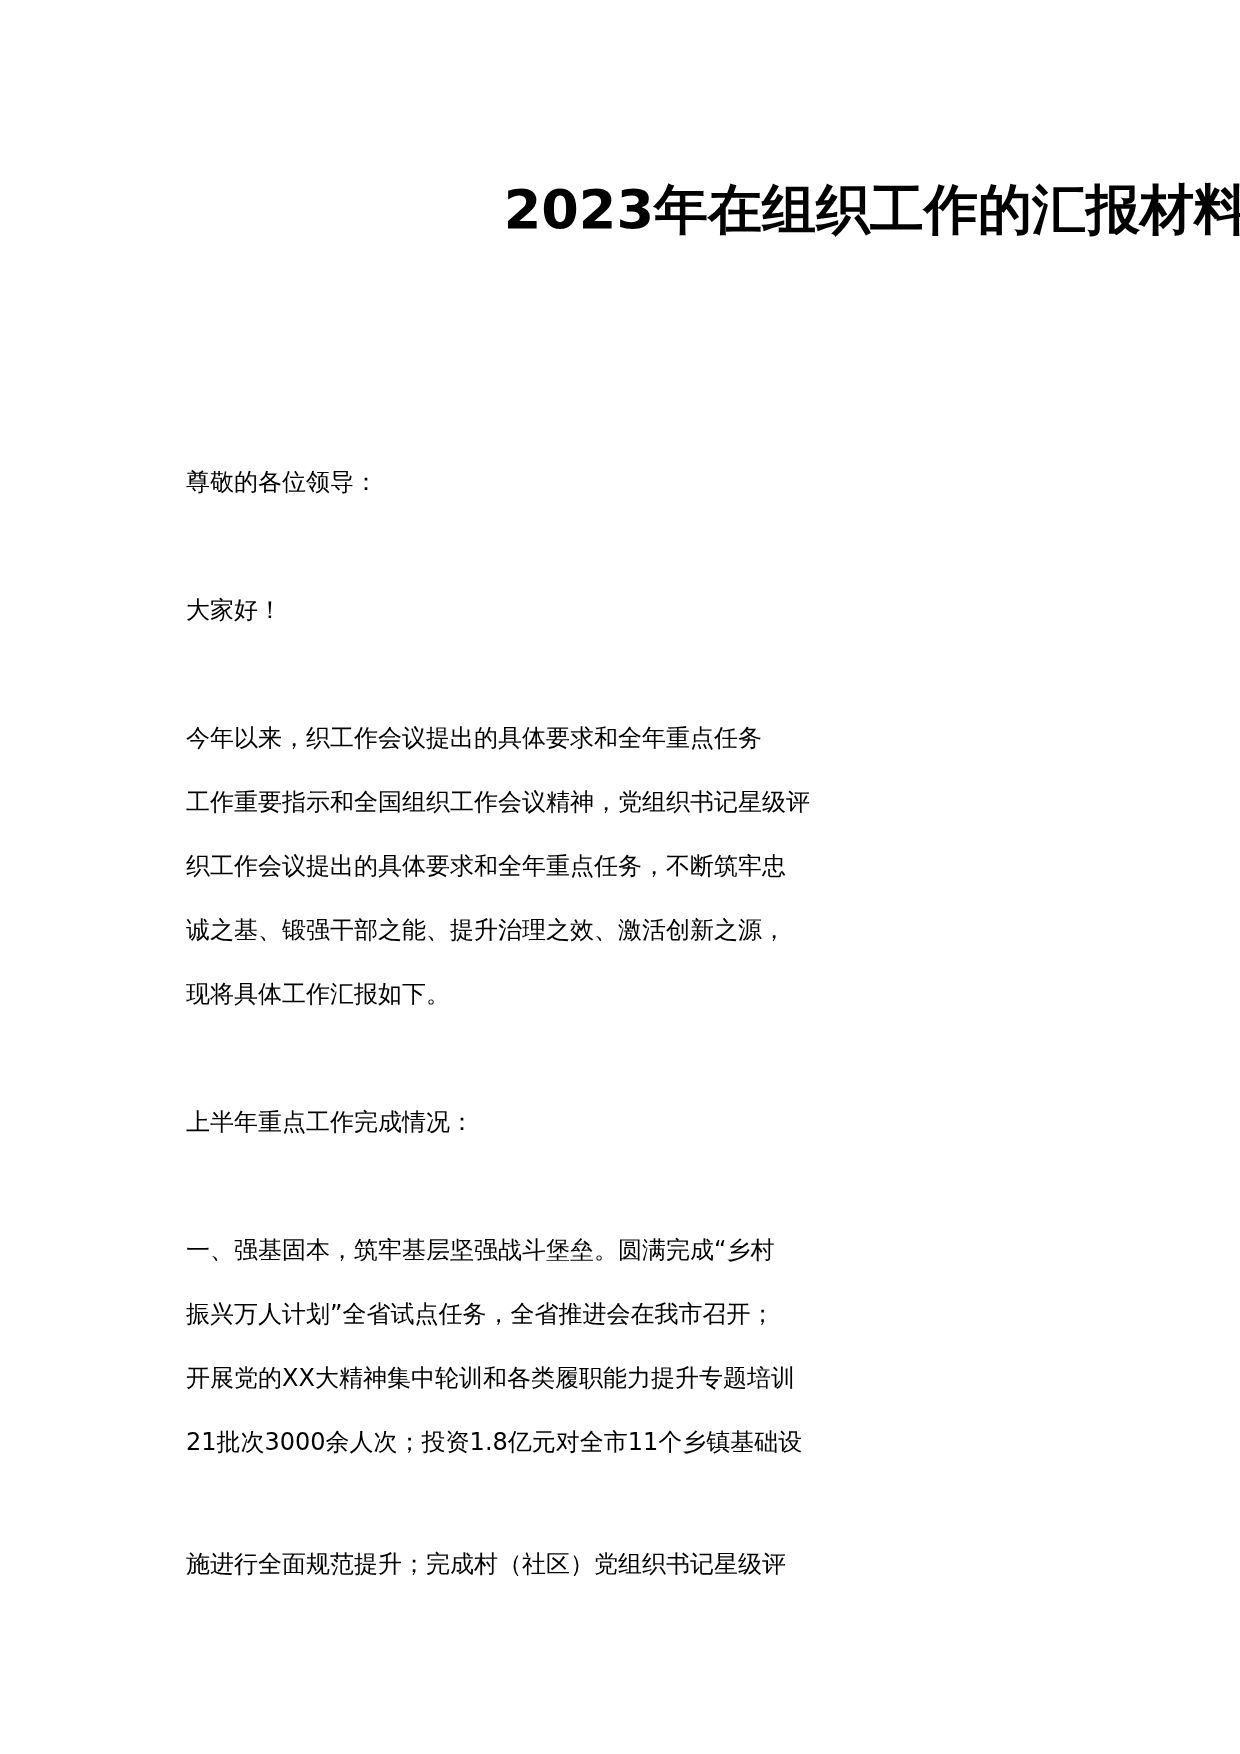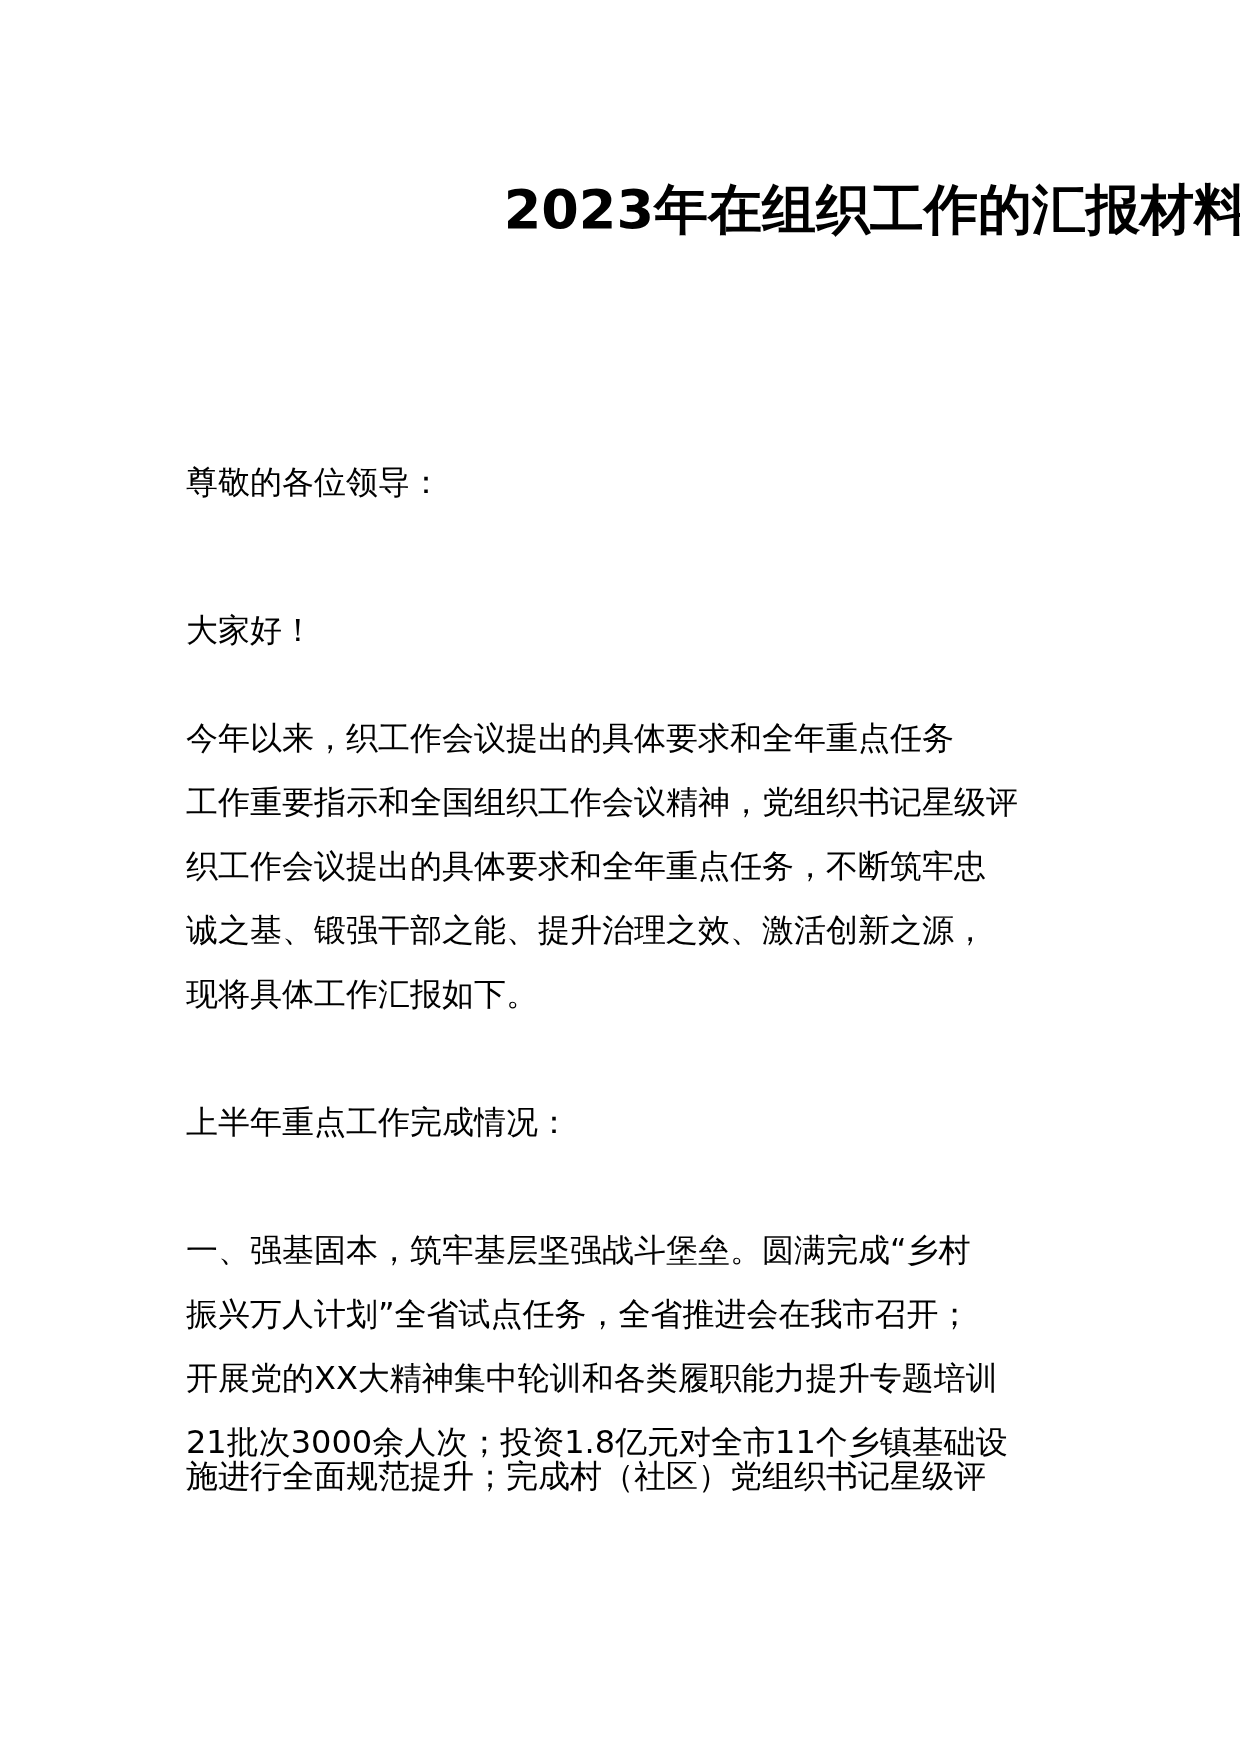--- a/index.html
+++ b/index.html
@@ -1,40 +1,40 @@
 <!DOCTYPE html>
 <html><head>
 <meta charset="utf-8">
 <style>
   html, body { margin: 0; padding: 0; background: #ffffff; }
   body { width: 1240px; height: 1754px; position: relative; overflow: hidden;
          font-family: "DejaVu Sans", "Liberation Sans", sans-serif; color: #000; }
   .title { position: absolute; top: 180px; left: 8px; width: 1240px; text-align: right;
            font-size: 54px; font-weight: bold; line-height: 60px; letter-spacing: 0px; }
-  .line { position: absolute; left: 186px; font-size: 32px; line-height: 40px; white-space: nowrap; }
+  .line { position: absolute; left: 186px; font-size: 24px; line-height: 40px; white-space: nowrap; }
 </style>
 </head>
 <body>
 
 <div>
   <div class="title">2023年在组织工作的汇报材料</div>
 
   <div class="line" style="top:462px">尊敬的各位领导：</div>
-  <div class="line" style="top:610px">大家好！</div>
+  <div class="line" style="top:590px">大家好！</div>
 
   <div>
     <div class="line" style="top:718px">今年以来，织工作会议提出的具体要求和全年重点任务</div>
     <div class="line" style="top:782px">工作重要指示和全国组织工作会议精神，党组织书记星级评</div>
     <div class="line" style="top:846px">织工作会议提出的具体要求和全年重点任务，不断筑牢忠</div>
     <div class="line" style="top:910px">诚之基、锻强干部之能、提升治理之效、激活创新之源，</div>
     <div class="line" style="top:974px">现将具体工作汇报如下。</div>
   </div>
 
   <div class="line" style="top:1102px">上半年重点工作完成情况：</div>
 
   <div>
     <div class="line" style="top:1230px">一、强基固本，筑牢基层坚强战斗堡垒。圆满完成“乡村</div>
     <div class="line" style="top:1294px">振兴万人计划”全省试点任务，全省推进会在我市召开；</div>
     <div class="line" style="top:1358px">开展党的XX大精神集中轮训和各类履职能力提升专题培训</div>
     <div class="line" style="top:1422px">21批次3000余人次；投资1.8亿元对全市11个乡镇基础设</div>
-    <div class="line" style="top:1456px">施进行全面规范提升；完成村（社区）党组织书记星级评</div>
+    <div class="line" style="top:1544px">施进行全面规范提升；完成村（社区）党组织书记星级评</div>
   </div>
 </div>
 
 </body></html>

